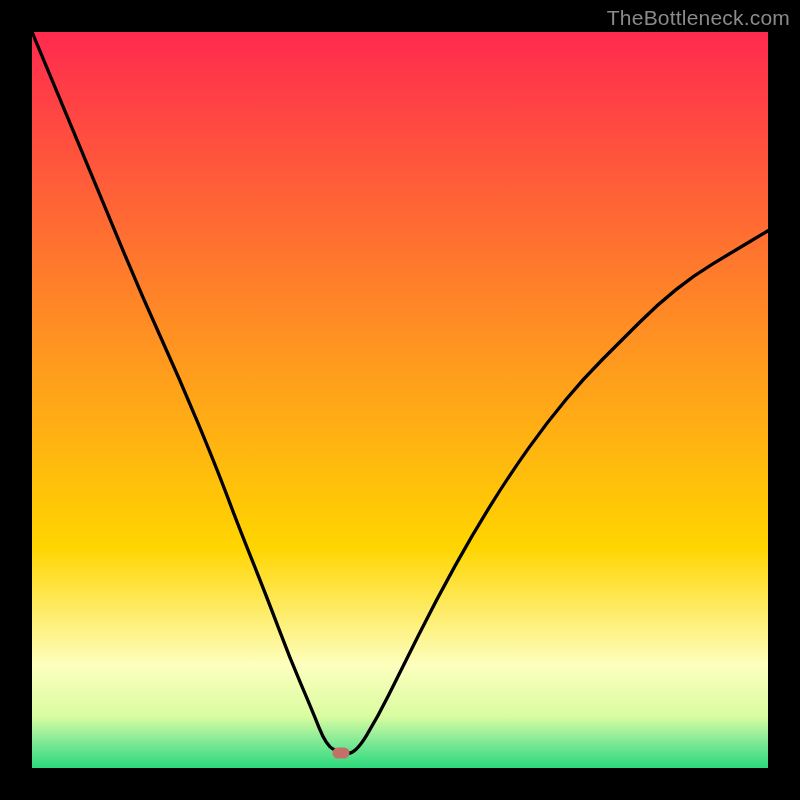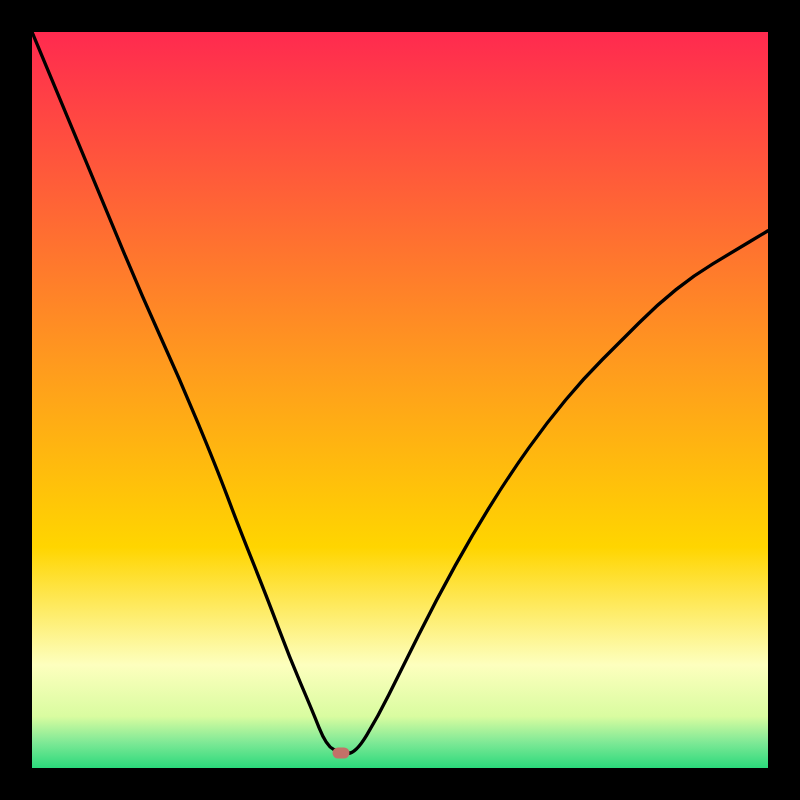--- a/index.html
+++ b/index.html
@@ -73,13 +73,14 @@
       <rect x="0" y="0" width="100" height="100" fill="url(#bg)"></rect>
     </svg>
 
     <svg class="curve" viewBox="0 0 100 100" preserveAspectRatio="none">
       <path id="curvePath" d="M 0 0 Q 0 0 2.5 6 Q 5 12 7.5 18 Q 10 24 12.5 30 Q 15 36 17.5 41.5 Q 20 47 22.5 53 Q 25 59 26.5 63 Q 28.000000000000004 67 30 72 Q 32 77 33.5 81 Q 35 85 36.5 88.5 Q 38 92 39 94.5 Q 40 97 41 97.5 Q 42 98 43 98 Q 44 98 45.5 95.5 Q 47 93 48.5 90 Q 50 87 52.5 82 Q 55.00000000000001 77 57.5 72.5 Q 60 68 62.5 64 Q 65 60 67.5 56.5 Q 70 53 72.5 50 Q 75 47 77.5 44.5 Q 80 42.00000000000001 82.5 39.5 Q 85 37 87.5 35 Q 90 33 92.5 31.5 Q 95 30 97.5 28.5 L 100 27" fill="none" stroke-width="0.45" stroke-linecap="round" stroke-linejoin="round" stroke="#000000"></path>
     </svg>
 
     <div class="marker" id="marker" style="left: 42%; top: 98%; background: rgb(195, 113, 104);"></div>
   </div>
 
+  <div class="watermark" style="color: rgb(138, 138, 138);">TheBottleneck.com</div>
 </div>
 
 </body></html>

